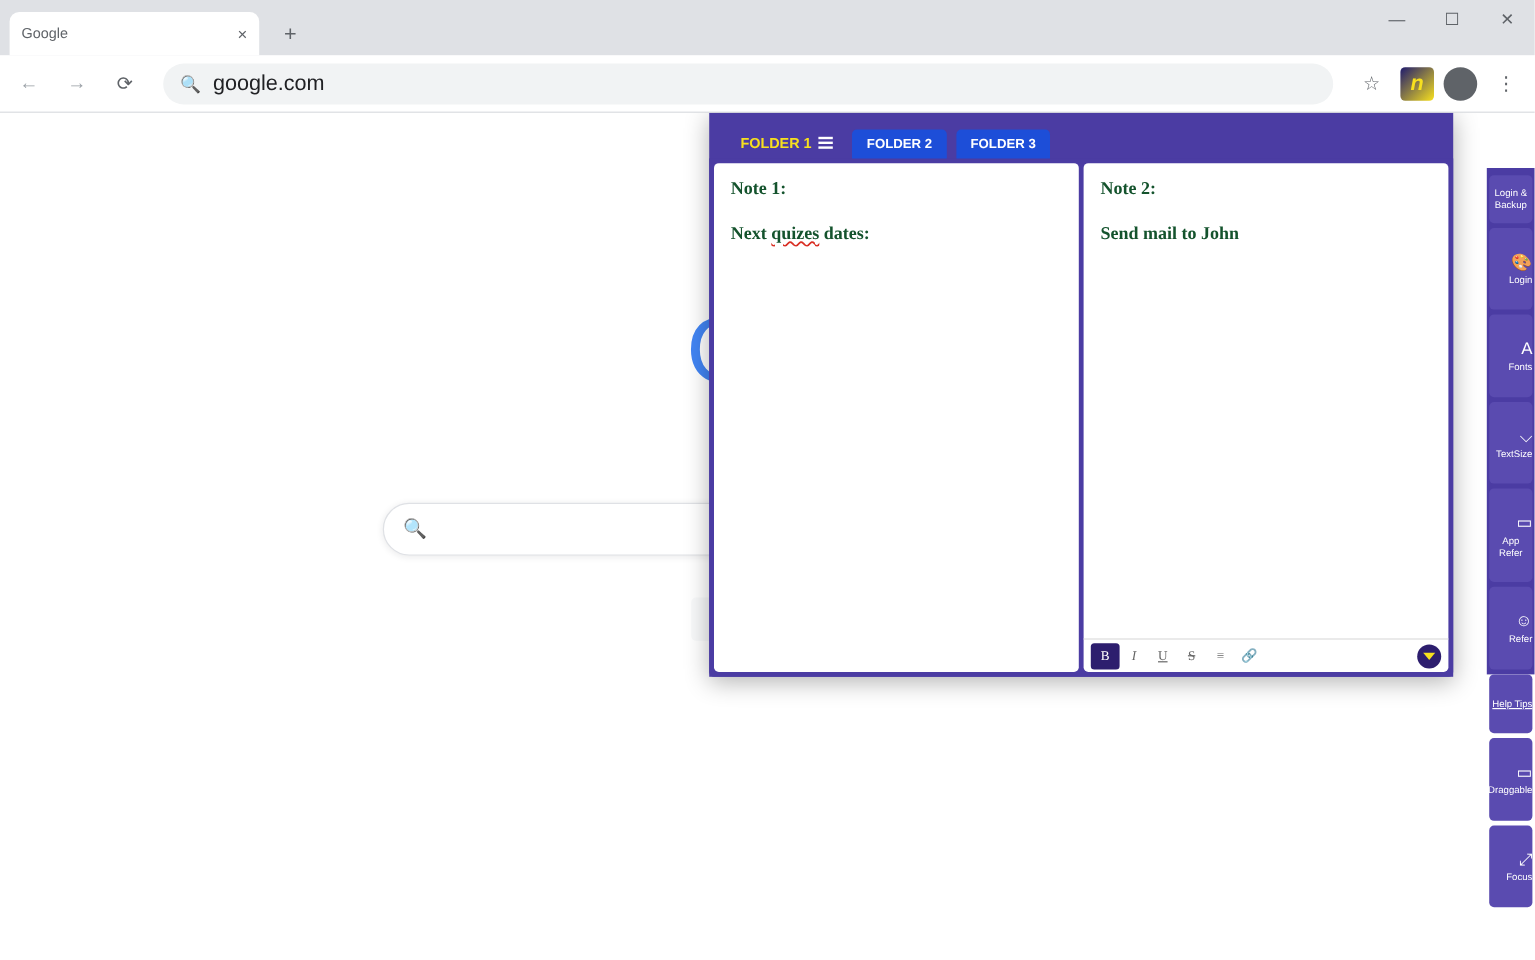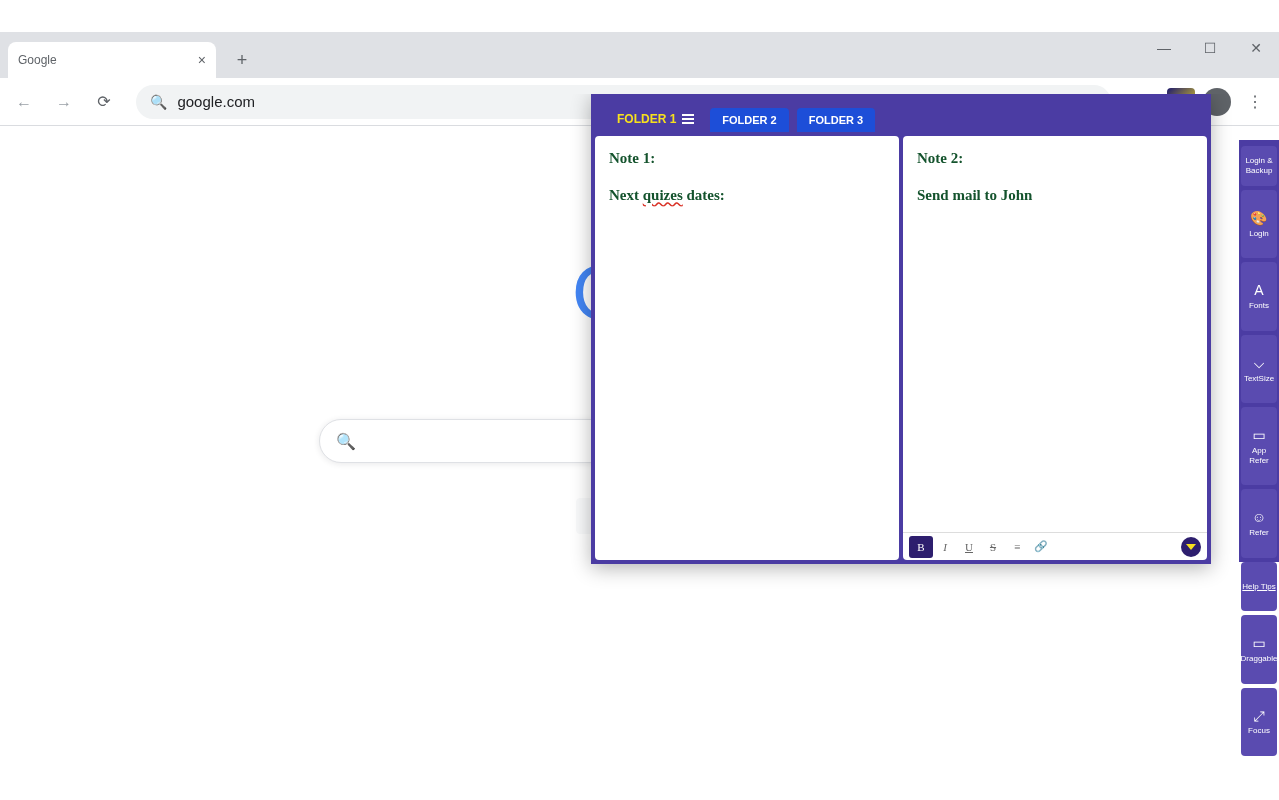--- a/index.html
+++ b/index.html
@@ -1,30 +1,30 @@
 <!DOCTYPE html>
 <html><head>
 <meta charset="utf-8">
 <style>
 * { margin:0; padding:0; box-sizing:border-box; }
 body { width:1279px; height:800px; background:#fff; font-family:Arial,sans-serif; overflow:hidden; position:relative; }
 
 
-.chrome-top { height:46px; background:#dfe1e5; display:flex; align-items:flex-end; position:relative;margin-top:32px; }
+.chrome-top { height:46px; background:#dfe1e5; display:flex; align-items:flex-end; position:relative; }
 .tab { background:#fff; height:36px; width:208px; margin-left:8px; border-radius:8px 8px 0 0; display:flex; align-items:center; padding:0 10px; font-size:12px; color:#5f6368; position:relative; }
 .tab-close { margin-left:auto; font-size:14px; color:#5f6368; cursor:pointer; }
 .new-tab { width:28px; height:28px; display:flex; align-items:center; justify-content:center; margin-left:12px; margin-bottom:4px; font-size:18px; color:#5f6368; cursor:pointer; border-radius:50%; }
 .win-controls { position:absolute; right:0; top:0; display:flex; }
 .win-btn { width:46px; height:32px; display:flex; align-items:center; justify-content:center; color:#5f6368; cursor:pointer; font-size:14px; }
 
 .addr-bar { height:48px; background:#fff; border-bottom:1px solid #dadce0; display:flex; align-items:center; padding:0 8px; gap:8px; }
 .nav-btn { width:32px; height:32px; display:flex; align-items:center; justify-content:center; color:#9aa0a6; border-radius:50%; cursor:pointer; }
 .nav-btn.enabled { color:#5f6368; }
 .addr-input { flex:1; height:34px; background:#f1f3f4; border-radius:17px; display:flex; align-items:center; padding:0 14px; gap:10px; margin:0 8px; }
-.addr-input input { border:none; background:none; outline:none; flex:1; font-size:15px; color:#202124; }
+.addr-input input { border:none; background:none; outline:none; flex:1; font-size:18px; color:#202124; }
 .search-icon-addr { color:#9aa0a6; font-size:14px; }
 .star-btn { width:32px; height:32px; display:flex; align-items:center; justify-content:center; color:#5f6368; cursor:pointer; }
 .ext-icon { width:28px; height:28px; background:linear-gradient(135deg,#1e1a6e,#f7e01e); border-radius:4px; display:flex; align-items:center; justify-content:center; color:#f7e01e; font-style:italic; font-weight:bold; font-size:18px; cursor:pointer; }
 .profile-btn { width:28px; height:28px; border-radius:50%; background:#5f6368; cursor:pointer; }
 .menu-btn { width:32px; height:32px; display:flex; align-items:center; justify-content:center; color:#5f6368; cursor:pointer; }
 
 
 .page { position:absolute; left:0; right:0; top:94px; bottom:0; overflow:hidden; }
 .google-logo { position:absolute; left:50%; top:198px; transform:translate(-50%,-50%); font-size:78px; letter-spacing:-4px; font-weight:500; }
 .logo-g1 { color:#4285f4; }
@@ -56,21 +56,21 @@
 .squiggle { text-decoration:underline wavy #d93025; }
 
 .note-toolbar { height:28px; border-top:1px solid #ddd; display:flex; align-items:center; padding:0 6px; gap:0; position:relative; }
 .tb-btn { width:24px; height:22px; display:flex; align-items:center; justify-content:center; font-size:11px; color:#666; cursor:pointer; border-radius:3px; font-family:Georgia,serif; }
 .tb-btn.active { background:#2d1e6e; color:#fff; }
 .tb-more { position:absolute; right:6px; width:20px; height:20px; background:#2d1e6e; border-radius:50%; display:flex; align-items:center; justify-content:center; cursor:pointer; }
 .tb-more::after { content:""; border-left:5px solid transparent; border-right:5px solid transparent; border-top:6px solid #f7e01e; }
 
 
 .side-rail { position:absolute; right:0; top:46px; width:40px; bottom:238px; background:#4b3ca3; display:flex; flex-direction:column; align-items:center; padding-top:4px; z-index:5; }
-.rail-btn { width:36px; margin:2px 0; background:#5a4bb0; border-radius:4px; display:flex; flex-direction:column; align-items:center; justify-content:center; padding:20px 0; cursor:pointer; color:#fff; font-size:8px; text-align:center; line-height:1.2; gap:2px; }
+.rail-btn { width:36px; margin:2px 0; background:#5a4bb0; border-radius:4px; display:flex; flex-direction:column; align-items:flex-end; justify-content:center; padding:20px 0; cursor:pointer; color:#fff; font-size:8px; text-align:center; line-height:1.2; gap:2px; }
 .rail-btn .ic { font-size:14px; }
 .rail-btn.login { height:30px; }
 .rail-spacer { flex:1; }
 </style>
 </head>
 <body>
 
 <div class="chrome-top">
   <div class="tab">
     <span>Google</span>

